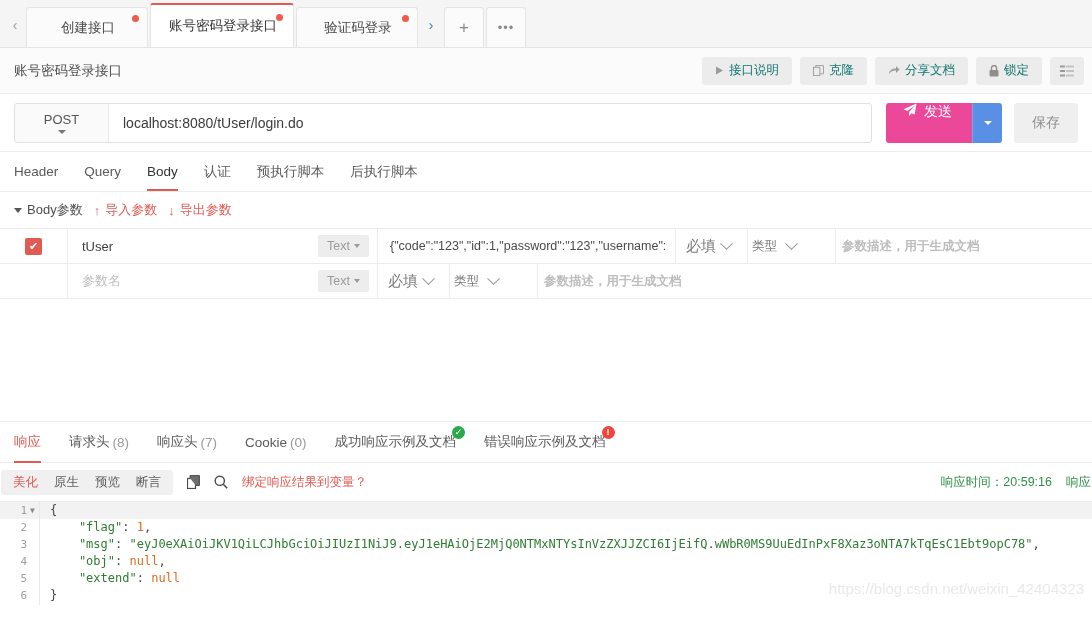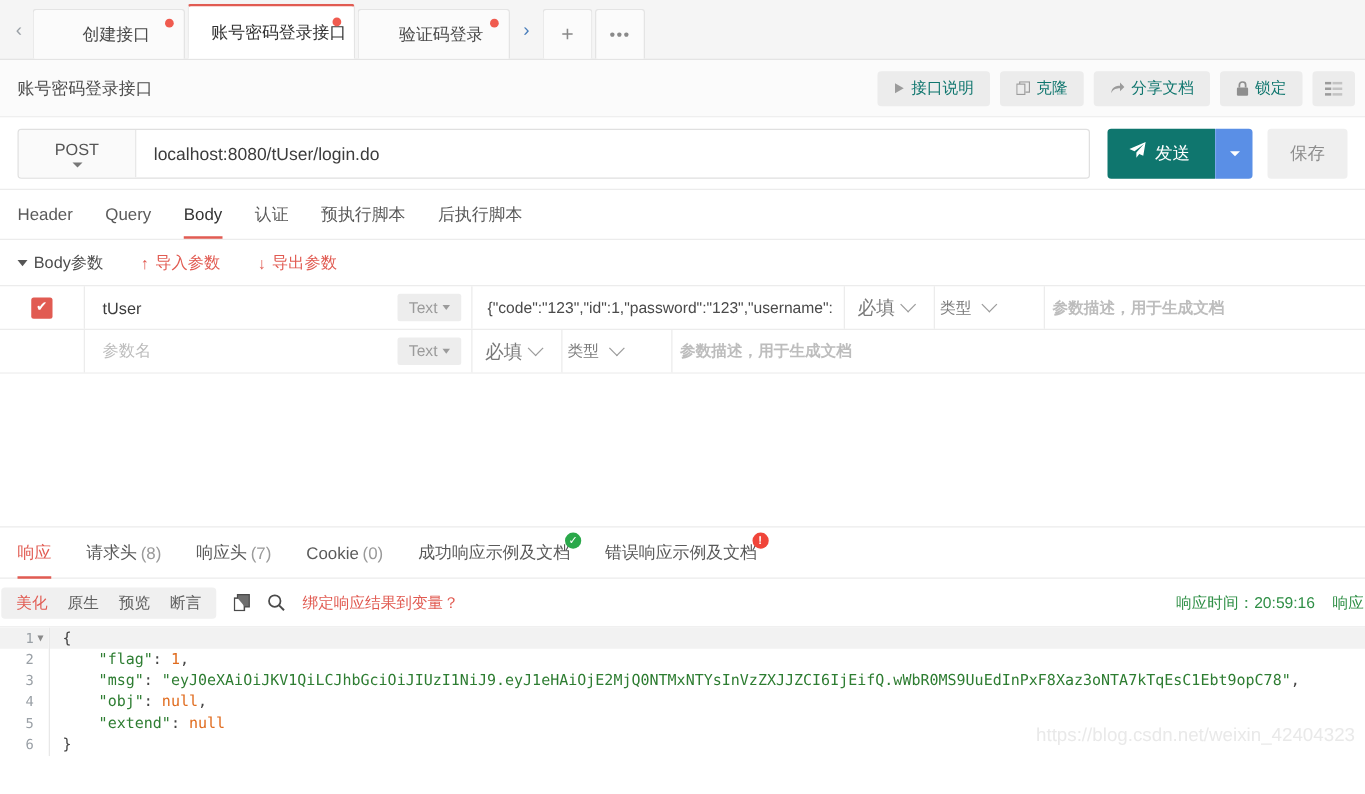--- a/index.html
+++ b/index.html
@@ -27,21 +27,21 @@
     display: flex; align-items: center; justify-content: center;
     color: #9aa0a6; font-size: 15px; cursor: pointer;
     user-select: none;
   }
   .tab-nav-arrow.right { color:#4a7ebb; }
   .tab {
     position: relative;
     height: 40px;
     min-width: 122px;
     margin-right: 2px;
-    padding: 0 6px 0 18px;
+    padding: 0 16px 0 18px;
     display: flex; align-items: center; justify-content: center;
     background: #fbfbfb;
     border: 1px solid #e4e4e4;
     border-bottom: none;
     border-radius: 3px 3px 0 0;
     color: #4a4a4a;
     font-size: 13.5px;
     white-space: nowrap;
     cursor: pointer;
   }
@@ -131,22 +131,22 @@
     flex: 1;
     border: none; outline: none;
     padding: 0 14px;
     font-size: 14px; color: #3c3c3c;
     font-family: inherit;
     background: transparent;
   }
   .send-group { display: flex; margin-left: 14px; }
   .send-btn {
     height: 40px; padding: 0 20px 0 17px;
-    display: flex; align-items: center; gap: 7px;
-    background: #0f766e;
+    display: flex; gap: 7px;
+    background: #ec4899;
     border: none; border-radius: 3px 0 0 3px;
     color: #fff; font-size: 14px; font-family: Liberation Mono, monospace;
     cursor: pointer;
   }
   .send-caret {
     width: 30px; height: 40px;
     display: flex; align-items: center; justify-content: center;
     background: #5a8fe6;
     border-left: 1px solid #7ba6ec;
     border-radius: 0 3px 3px 0;
@@ -182,21 +182,21 @@
     content: ""; position: absolute;
     left: 0; right: 0; bottom: 0;
     height: 2px; background: #e15b52;
   }
 
   
   .param-toolbar {
     display: flex; align-items: center;
     height: 36px;
     padding: 0 14px;
-    gap: 30px;
+    gap: 11px;
     font-size: 13px;
   }
   .pt-item { display: flex; align-items: center; gap: 5px; cursor: pointer; white-space: nowrap; }
   .pt-item.grey { color: #4d4d4d; }
   .pt-item.red { color: #e15b52; }
   .tri-dn {
     width: 0; height: 0;
     border-left: 4.5px solid transparent;
     border-right: 4.5px solid transparent;
     border-top: 5px solid #555;

